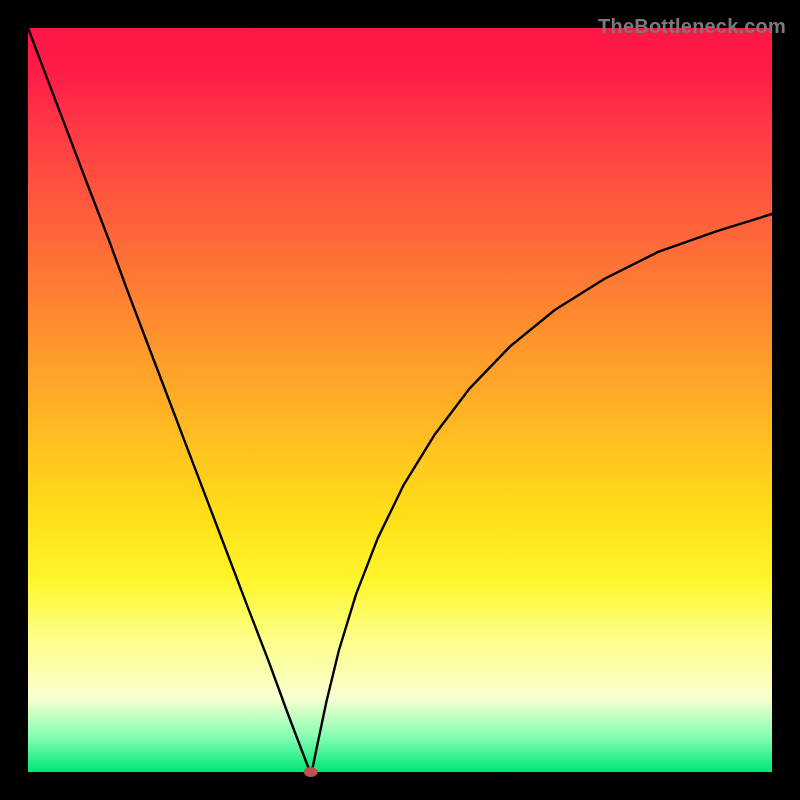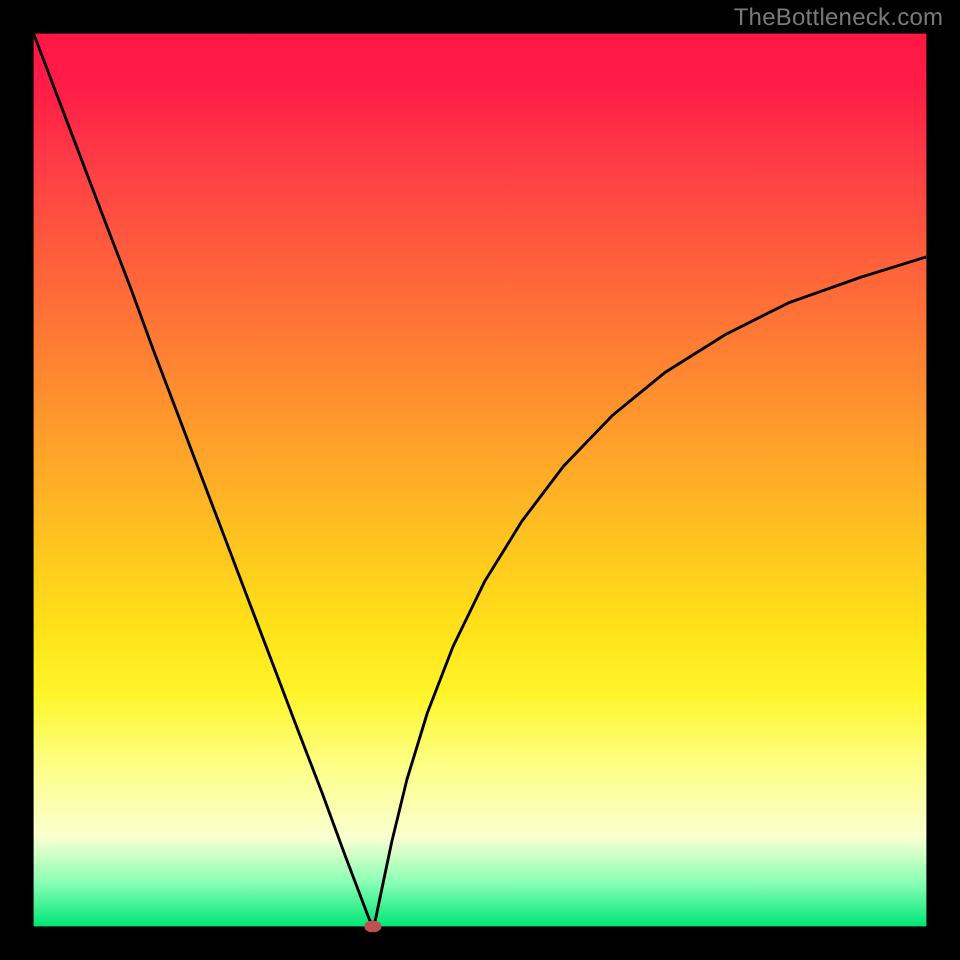--- a/index.html
+++ b/index.html
@@ -12,25 +12,25 @@
     font-family: Arial, Helvetica, sans-serif;
   }
   .frame {
     position: relative;
     width: 800px;
     height: 800px;
     background: #000;
   }
   .watermark {
     position: absolute;
-    top: 4px;
+    top: 15px;
     right: 14px;
     color: #7a7a7a;
     font-size: 20px;
-    font-weight: 400;
+    font-weight: 700;
     letter-spacing: 0.2px;
     z-index: 10;
   }
   .plot-area {
     position: absolute;
     left: 28px;
     top: 28px;
     width: 744px;
     height: 744px;
     background: linear-gradient(to bottom,

